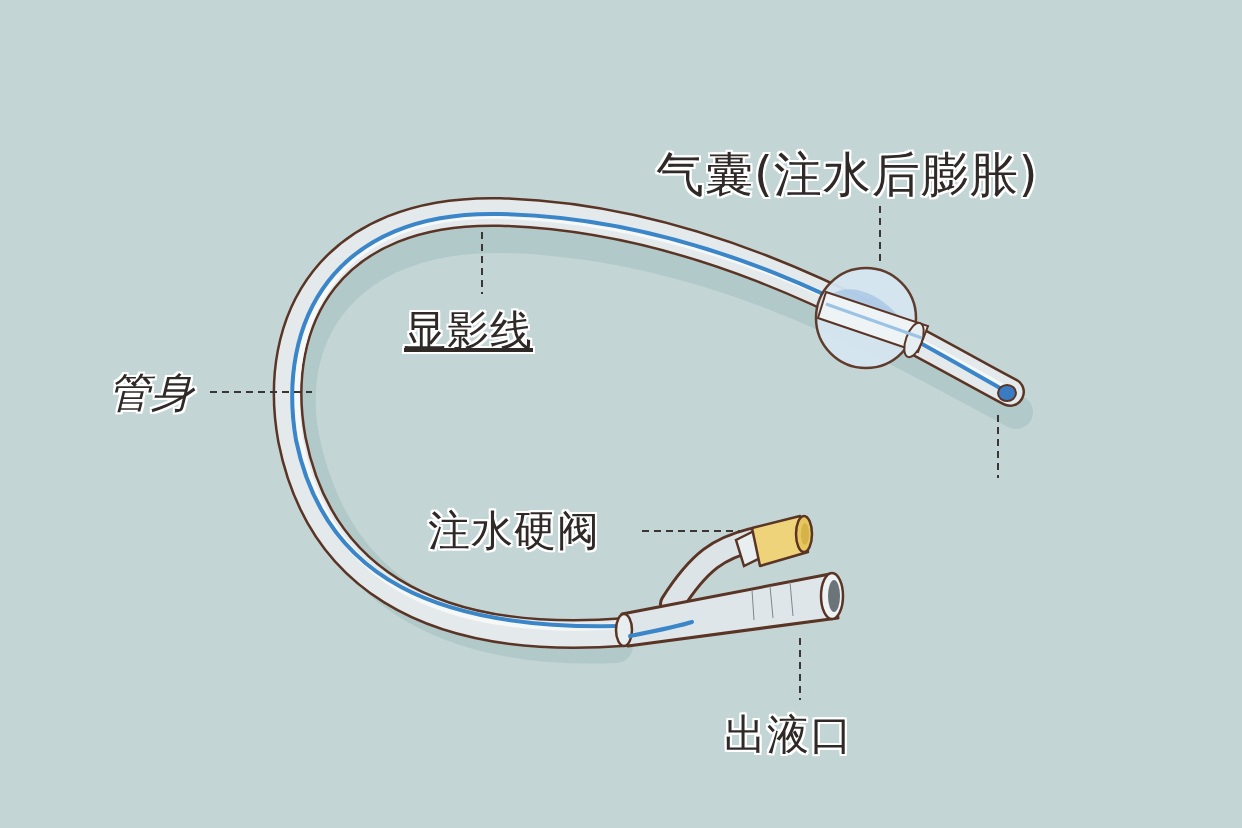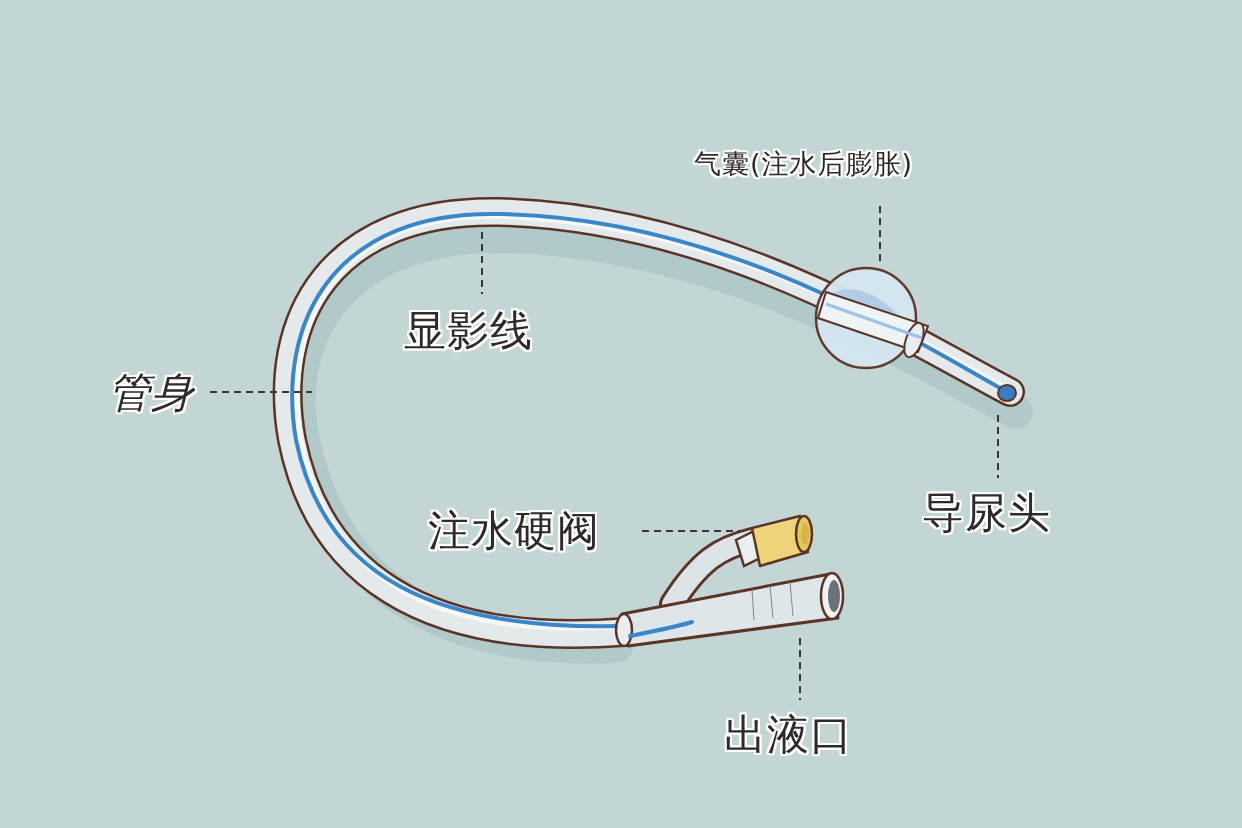--- a/index.html
+++ b/index.html
@@ -74,20 +74,19 @@
     <g fill="none" stroke="#3a3634" stroke-width="2" stroke-dasharray="7 5">
       <line x1="880" y1="206" x2="880" y2="262"></line>
       <line x1="482" y1="232" x2="482" y2="294"></line>
       <line x1="210" y1="392" x2="312" y2="392"></line>
       <line x1="998" y1="415" x2="998" y2="478"></line>
       <line x1="642" y1="531" x2="740" y2="531"></line>
       <line x1="800" y1="638" x2="800" y2="700"></line>
     </g>
   </svg>
 
-  <div class="label" style="left:694px; top:150px; font-size:27px;">气囊(注水后膨胀)</div>
-  <div class="label" style="left:404px; top:310px;">显影线</div>
+  <div class="label" style="left:656px; top:150px; font-size:48px;">气囊(注水后膨胀)</div>
+  <div class="label" style="left:404px; top:310px;text-decoration:underline;">显影线</div>
   <div class="label" style="left:108px; top:372px;font-style:italic;">管身</div>
-  <div class="label" style="left:922px; top:492px;">导尿头</div>
   <div class="label" style="left:724px; top:714px;">出液口</div>
   <div class="label" style="left:428px; top:510px;">注水硬阀</div>
 
 </div>
 
 </body></html>

